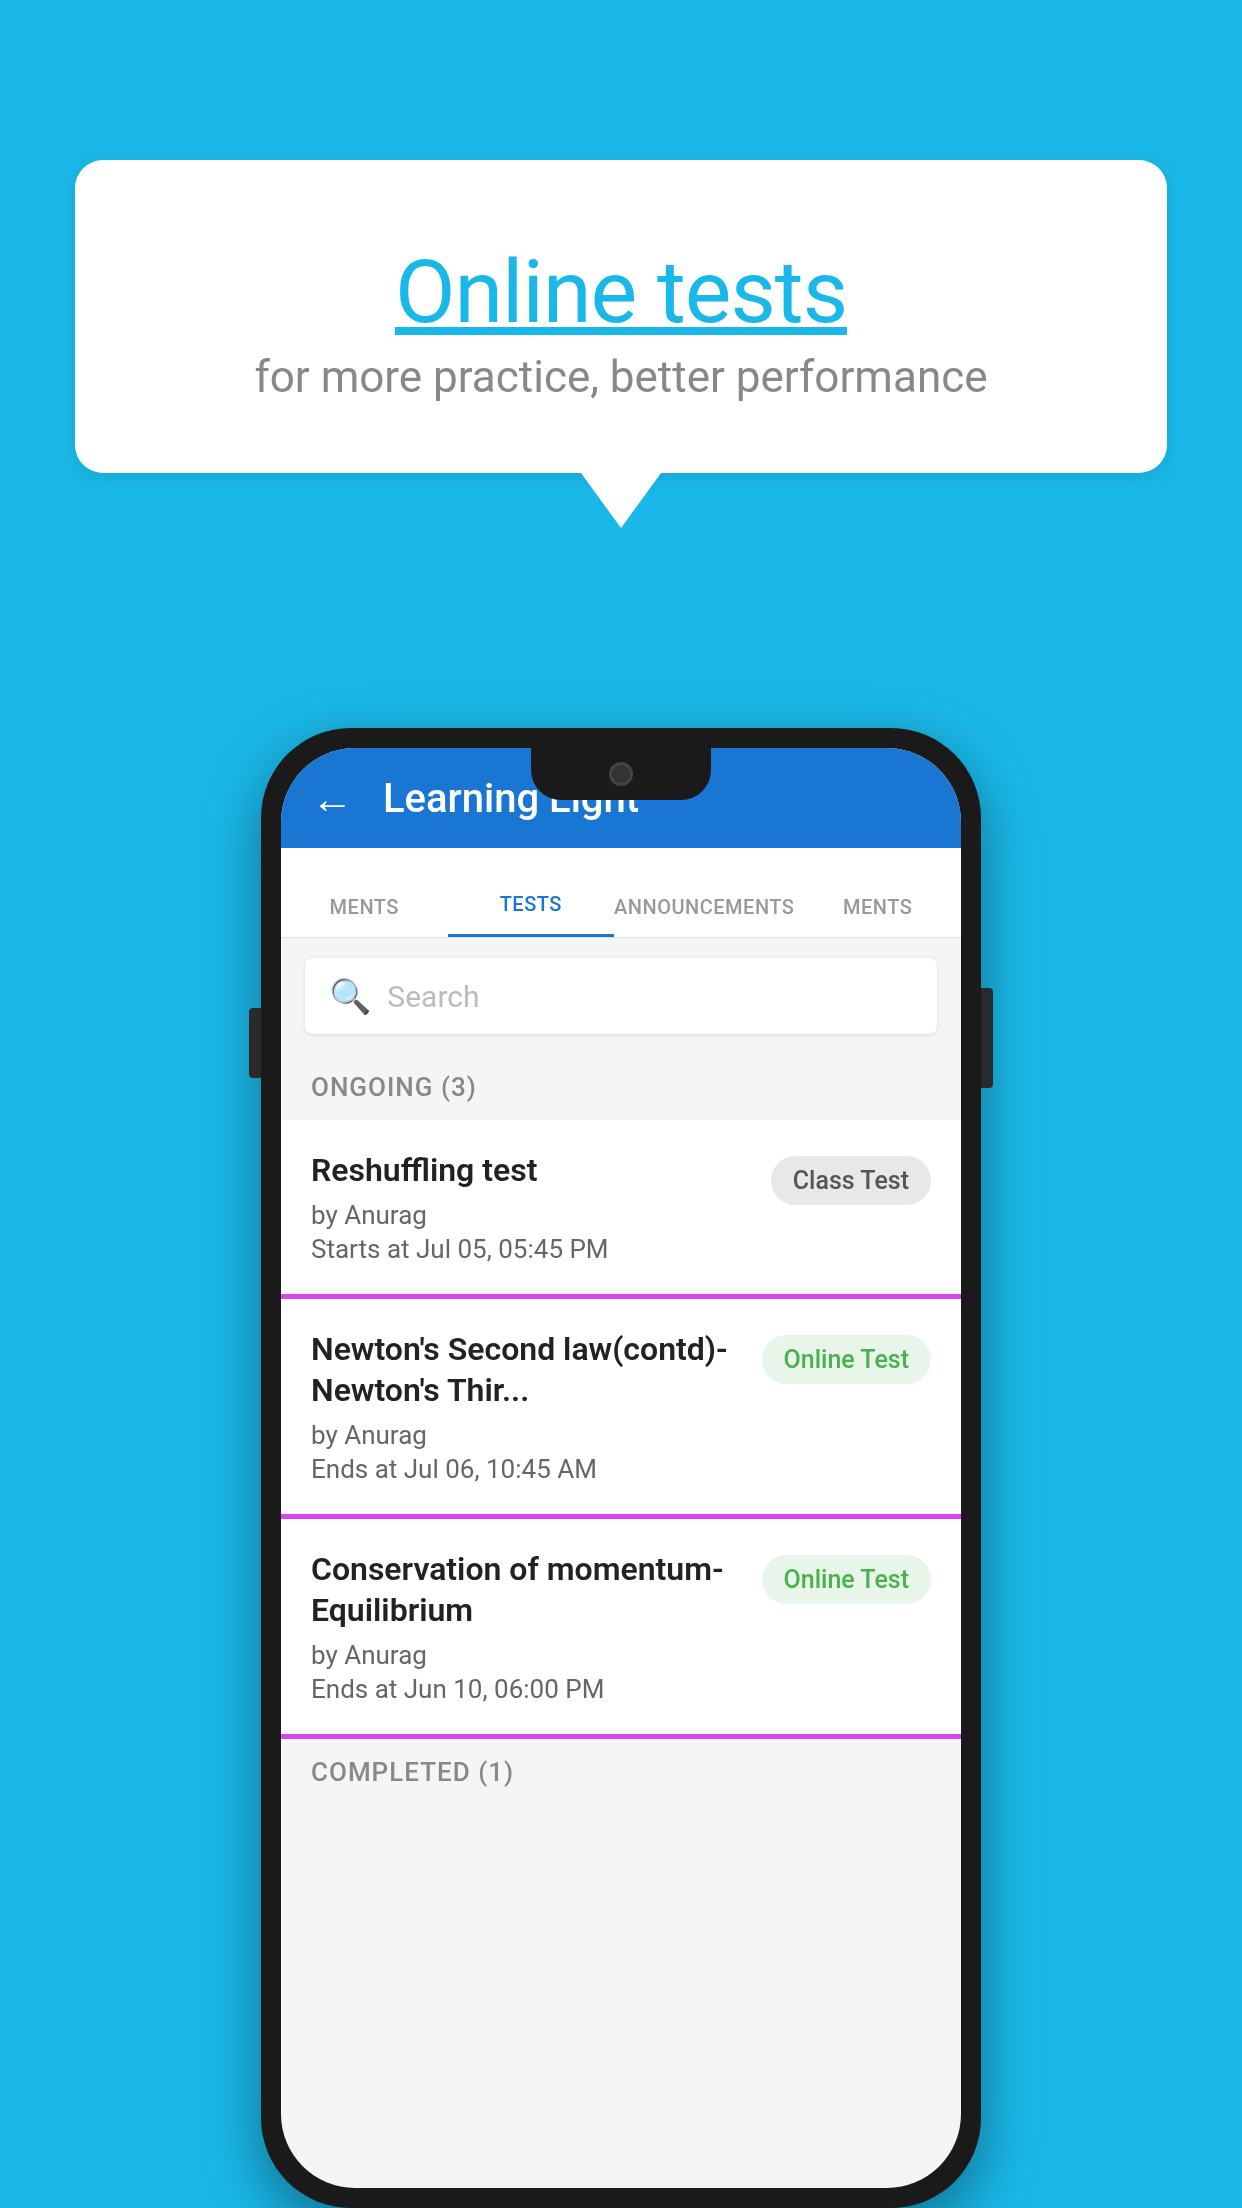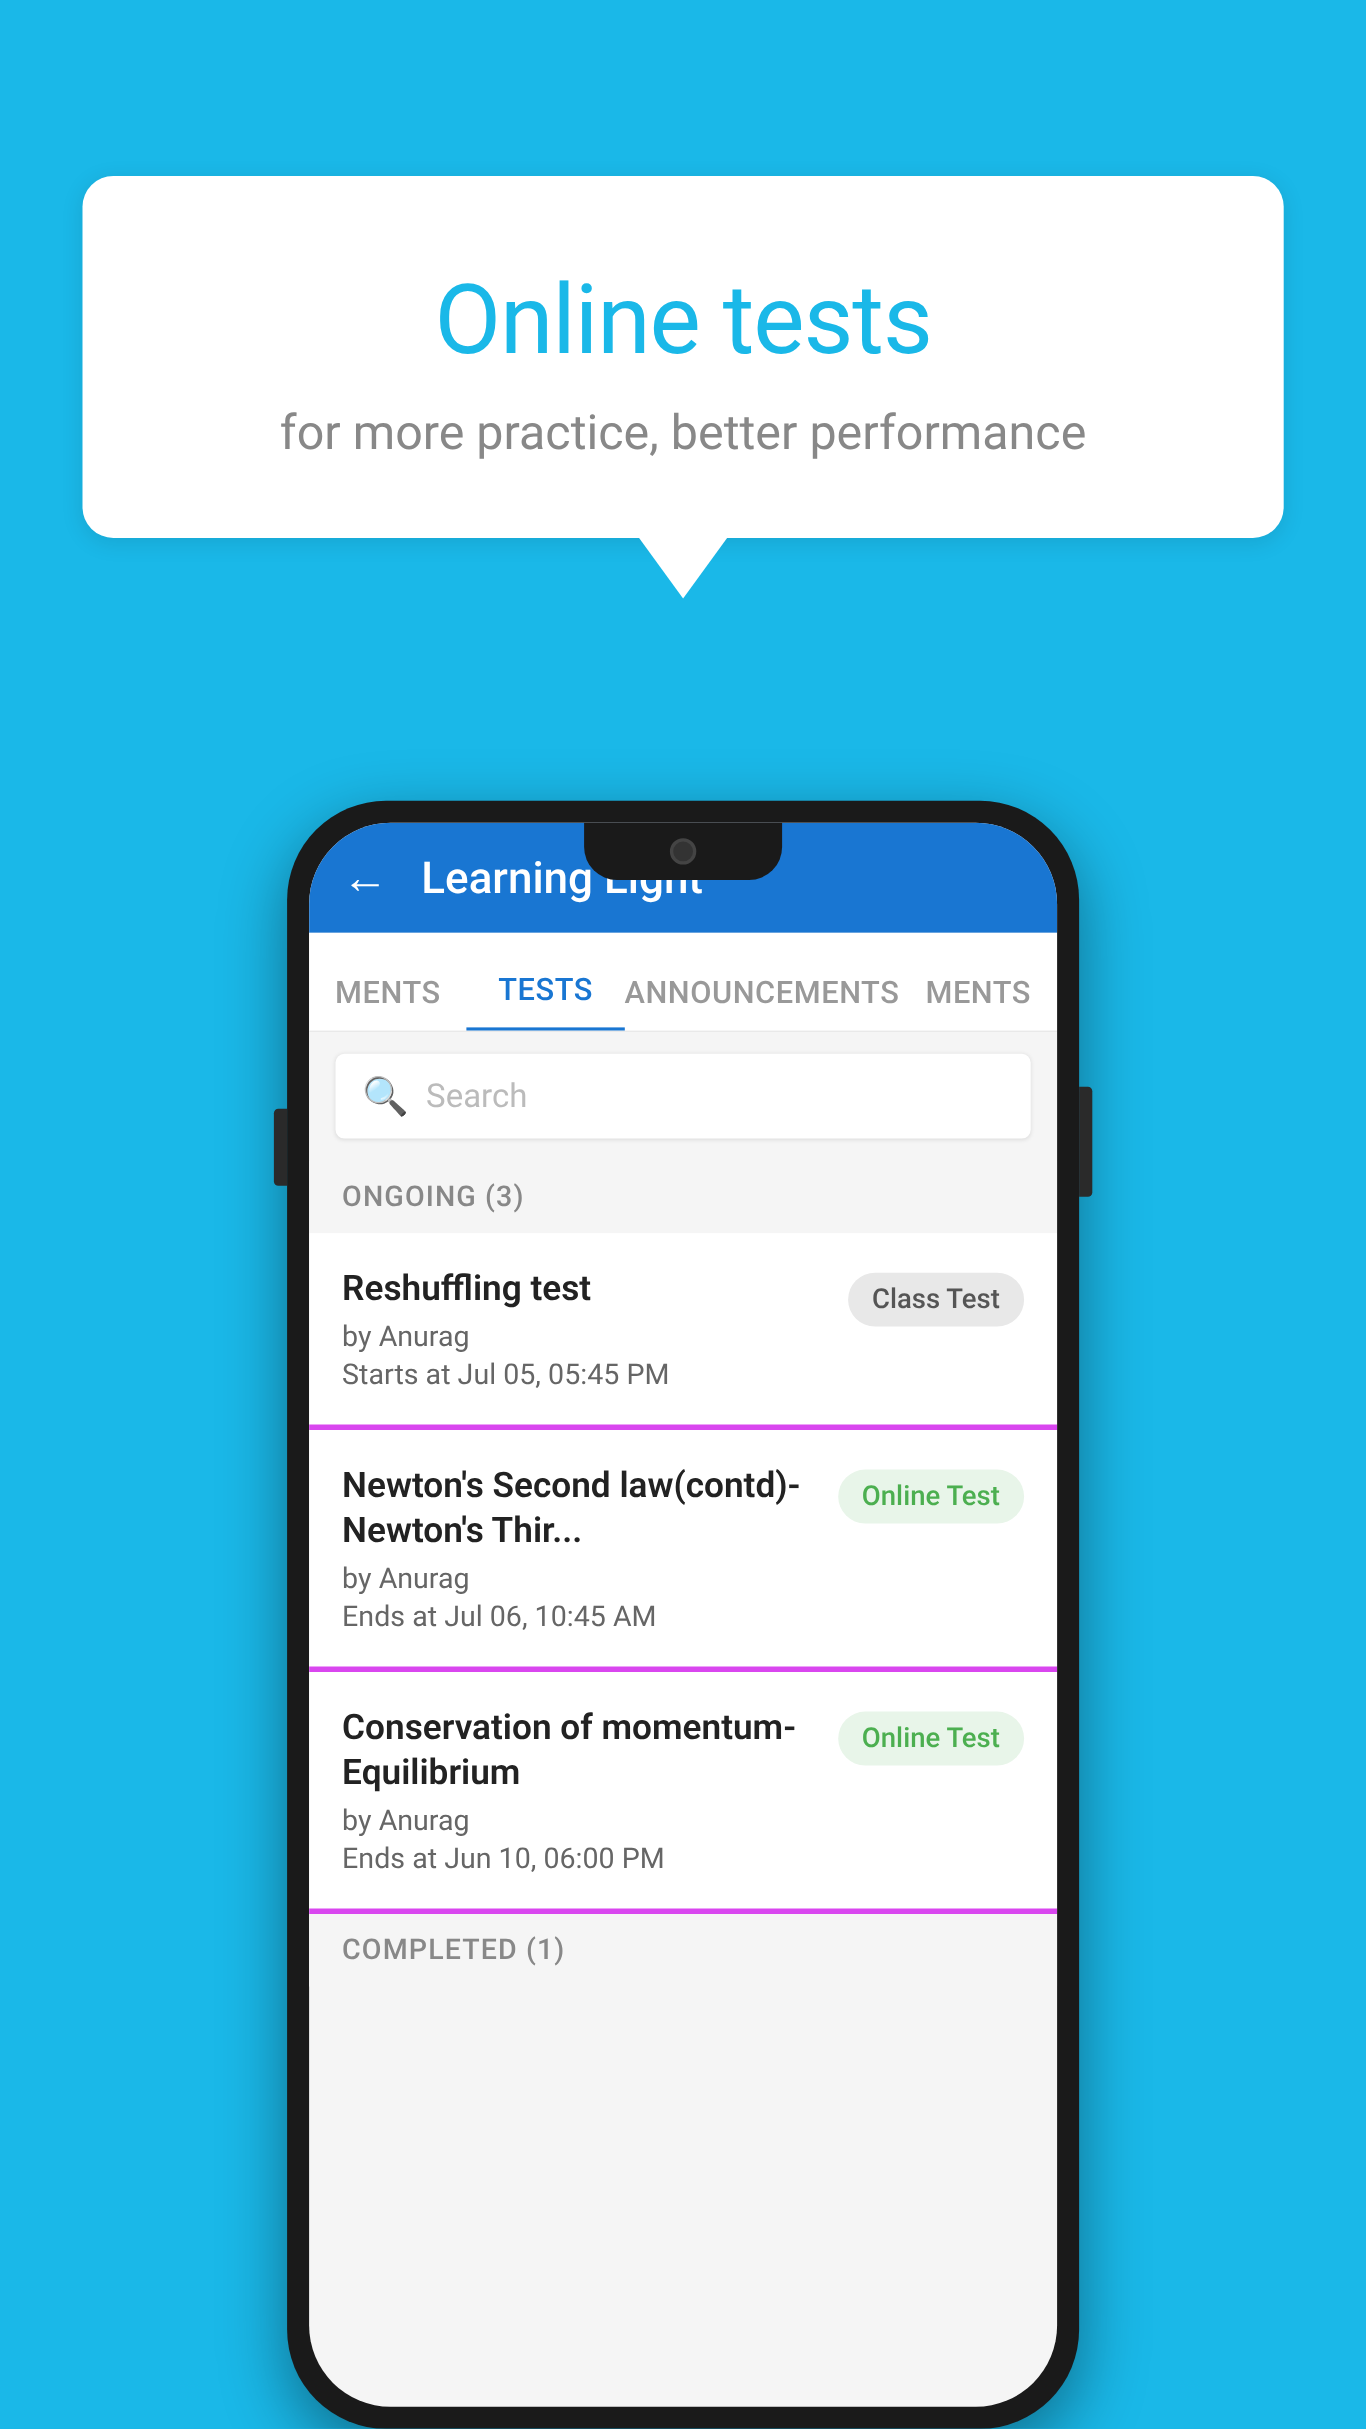--- a/index.html
+++ b/index.html
@@ -31,21 +31,22 @@
       width: 100%;
       text-align: center;
       box-shadow: 0 4px 20px rgba(0,0,0,0.1);
     }
 
     .speech-bubble-title {
       color: #1ab8e8;
       font-size: 88px;
       font-weight: 400;
       letter-spacing: -1px;
-      margin-bottom: 24px;
+      margin-bottom: 8px;
+      text-decoration: underline;
     }
 
     .speech-bubble-subtitle {
       color: #888;
       font-size: 44px;
       font-weight: 400;
     }
 
     .speech-bubble-arrow {
       width: 0;
@@ -189,21 +190,21 @@
       align-items: flex-end;
       height: 90px;
       border-bottom: 1px solid #e0e0e0;
       overflow: hidden;
     }
 
     .tab {
       flex: 1;
       text-align: center;
       padding-bottom: 18px;
-      font-size: 28px;
+      font-size: 20px;
       font-weight: 500;
       color: #999;
       letter-spacing: 0.5px;
       cursor: pointer;
       height: 100%;
       display: flex;
       align-items: flex-end;
       justify-content: center;
     }
 

